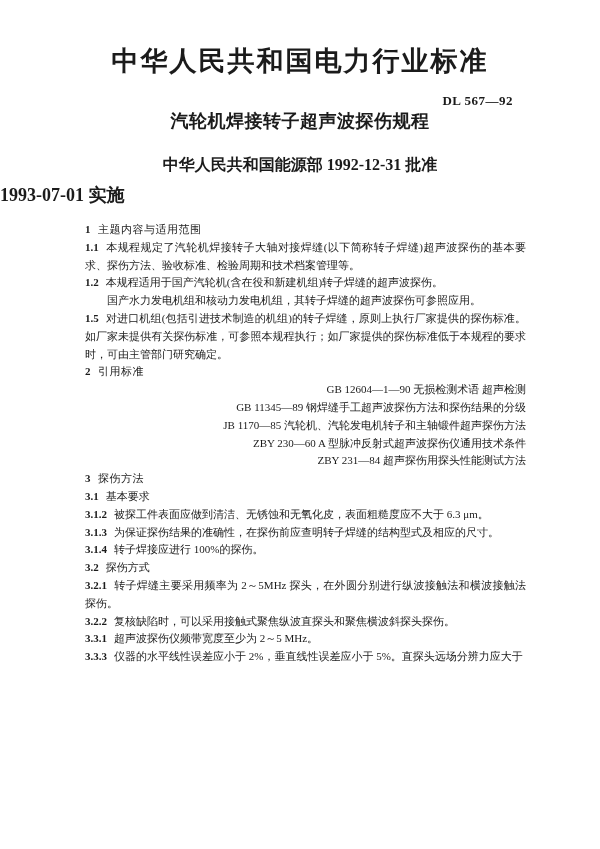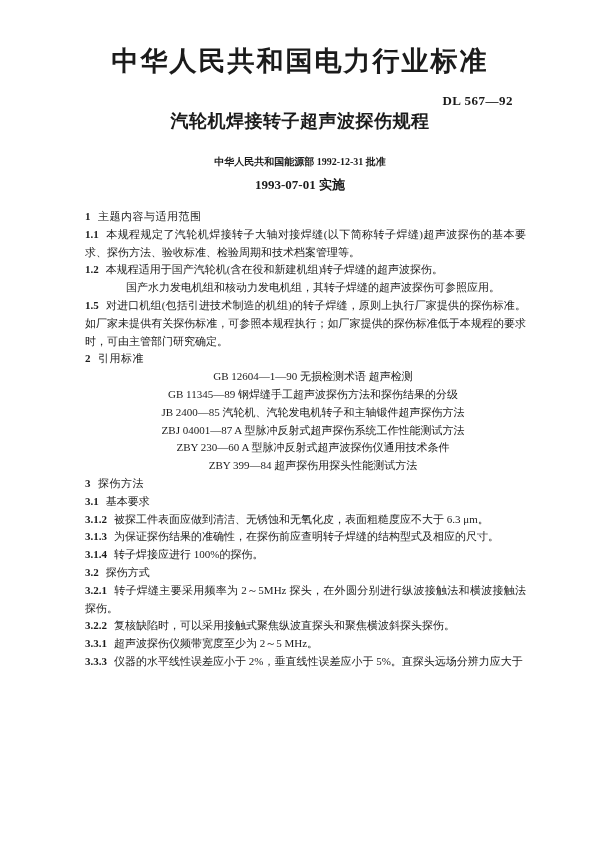--- a/index.html
+++ b/index.html
@@ -34,52 +34,50 @@
   }
   .subtitle {
     text-align: center;
     font-size: 18px;
     font-weight: 700;
     letter-spacing: 0.5px;
   }
   .approval {
     margin-top: 22px;
     text-align: center;
-    font-size: 10px;
+    font-size: 16px;
     font-weight: 700;
   }
   .implement {
     margin-top: 7px;
-    text-align: center;
-    font-size: 13px;
+    font-size: 18px;
     font-weight: 700;
   }
   .doc-body {
     margin: 14px 74px 0 85px;
     font-size: 11px;
     line-height: 17.8px;
     text-align: justify;
   }
   p.para {
     margin: 0;
   }
   p.para .num {
     font-weight: 700;
     margin-right: 7px;
   }
   p.clause {
     letter-spacing: 0.5px;
   }
   p.indent {
     text-indent: 2em;
-    margin-left: 19px;
   }
   p.ref {
     padding-left: 15px;
-    text-align: center;
+    text-align: right;
   }
 </style>
 </head>
 <body>
 
 <div class="page">
   <h1 class="title">中华人民共和国电力行业标准</h1>
 
   <div class="doc-number">DL  567—92</div>
 
@@ -91,24 +89,23 @@
 
   <main class="doc-body" id="doc-body">
       <p class="para clause"><span class="num">1</span>主题内容与适用范围</p>
       <p class="para normal"><span class="num">1.1</span>本规程规定了汽轮机焊接转子大轴对接焊缝(以下简称转子焊缝)超声波探伤的基本要求、探伤方法、验收标准、检验周期和技术档案管理等。</p>
       <p class="para normal"><span class="num">1.2</span>本规程适用于国产汽轮机(含在役和新建机组)转子焊缝的超声波探伤。</p>
       <p class="para indent">国产水力发电机组和核动力发电机组，其转子焊缝的超声波探伤可参照应用。</p>
       <p class="para normal"><span class="num">1.5</span>对进口机组(包括引进技术制造的机组)的转子焊缝，原则上执行厂家提供的探伤标准。如厂家未提供有关探伤标准，可参照本规程执行；如厂家提供的探伤标准低于本规程的要求时，可由主管部门研究确定。</p>
       <p class="para clause"><span class="num">2</span>引用标准</p>
       <p class="para ref">GB  12604—1—90  无损检测术语  超声检测</p>
       <p class="para ref">GB  11345—89  钢焊缝手工超声波探伤方法和探伤结果的分级</p>
-      <p class="para ref">JB  2400—85  汽轮机、汽轮发电机转子和主轴锻件超声探伤方法</p>
-      <p class="para ref">ZBJ  04001—87  A 型脉冲反射式超声探伤系统工作性能测试方法</p>
+      <p class="para ref">JB  1170—85  汽轮机、汽轮发电机转子和主轴锻件超声探伤方法</p>
       <p class="para ref">ZBY  230—60  A 型脉冲反射式超声波探伤仪通用技术条件</p>
-      <p class="para ref">ZBY  399—84  超声探伤用探头性能测试方法</p>
+      <p class="para ref">ZBY  231—84  超声探伤用探头性能测试方法</p>
       <p class="para clause"><span class="num">3</span>探伤方法</p>
       <p class="para normal"><span class="num">3.1</span>基本要求</p>
       <p class="para normal"><span class="num">3.1.2</span>被探工件表面应做到清洁、无锈蚀和无氧化皮，表面粗糙度应不大于 6.3 μm。</p>
       <p class="para normal"><span class="num">3.1.3</span>为保证探伤结果的准确性，在探伤前应查明转子焊缝的结构型式及相应的尺寸。</p>
       <p class="para normal"><span class="num">3.1.4</span>转子焊接应进行 100%的探伤。</p>
       <p class="para normal"><span class="num">3.2</span>探伤方式</p>
       <p class="para normal"><span class="num">3.2.1</span>转子焊缝主要采用频率为 2～5MHz 探头，在外圆分别进行纵波接触法和横波接触法探伤。</p>
       <p class="para normal"><span class="num">3.2.2</span>复核缺陷时，可以采用接触式聚焦纵波直探头和聚焦横波斜探头探伤。</p>
       <p class="para normal"><span class="num">3.3.1</span>超声波探伤仪频带宽度至少为 2～5  MHz。</p>
       <p class="para normal"><span class="num">3.3.3</span>仪器的水平线性误差应小于 2%，垂直线性误差应小于 5%。直探头远场分辨力应大于</p>

